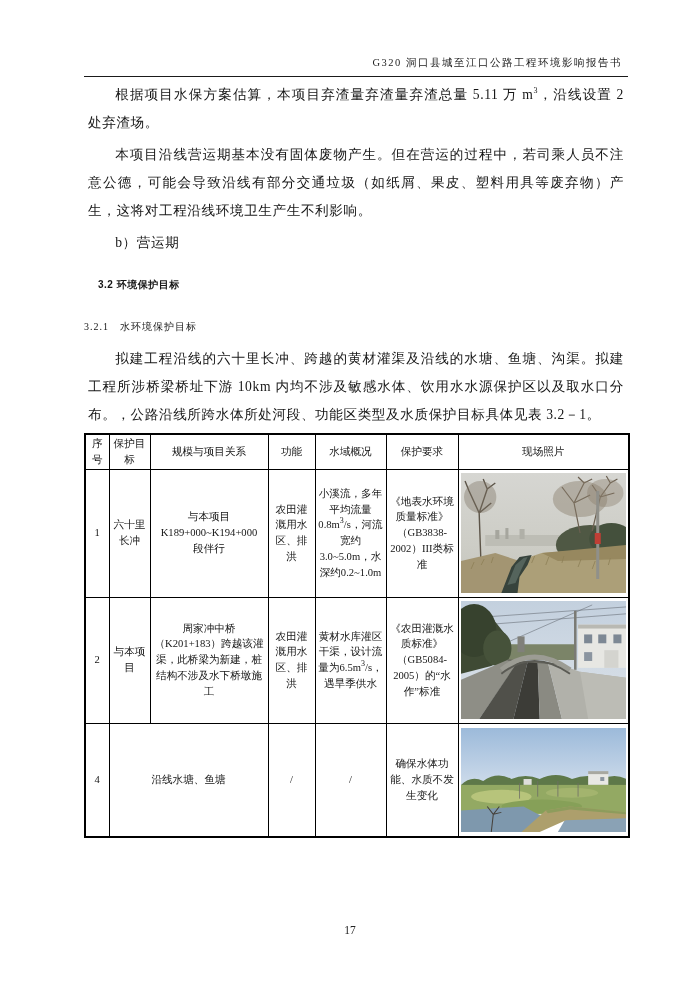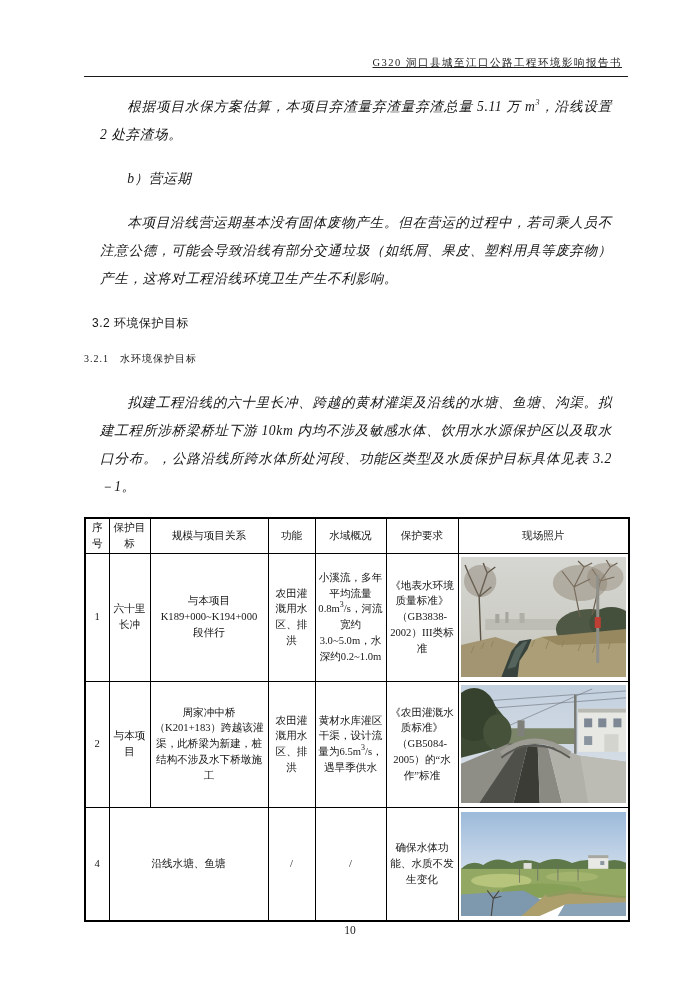--- a/index.html
+++ b/index.html
@@ -8,32 +8,32 @@
     width:700px;height:990px;
     background:#ffffff;
     outline:1px solid #d8d8d8;
     font-family:"Liberation Serif","DejaVu Serif",serif;
     color:#151515;
     overflow:hidden;
   }
   .content{position:absolute;left:84px;top:56px;width:544px;}
   .header-title{
     font-size:10.5px;letter-spacing:1.5px;text-align:right;
-    line-height:14px;padding-right:6px;color:#222;text-decoration:underline;
+    line-height:14px;padding-right:6px;color:#222;
   }
   .header-rule{border:0;border-top:1.5px solid #1a1a1a;margin:6px 0 0 0;}
   p.para{
-    margin:16px;font-size:13.6px;line-height:28px;
-    text-align:justify;letter-spacing:0.6px;font-style:italic;
+    margin:4px;font-size:13.6px;line-height:28px;
+    text-align:justify;letter-spacing:0.6px;
   }
   .indent{text-indent:2em;}
   .first-para{margin-top:7px;}
   h2.h32{
-    margin:8px;font-family:"Liberation Sans","DejaVu Sans",sans-serif;
-    font-size:12px;font-weight:normal;line-height:28px;letter-spacing:0.5px;
+    margin:14px;font-family:"Liberation Sans","DejaVu Sans",sans-serif;
+    font-size:10px;font-weight:bold;line-height:28px;letter-spacing:0.5px;
   }
   h3.hsub{
     margin:0;font-weight:normal;font-size:10px;line-height:28px;letter-spacing:1px;
   }
   .table-title{
     font-family:"Liberation Sans","DejaVu Sans",sans-serif;
     font-weight:bold;font-size:13px;line-height:28px;
     text-align:center;letter-spacing:2px;
   }
   table.wtable{
@@ -64,23 +64,23 @@
 <body>
 
 <div class="page">
   <div class="content">
 
     <div class="header-title">G320 洞口县城至江口公路工程环境影响报告书</div>
     <hr class="header-rule">
 
     <p class="para indent first-para"><span>根据项目水保方案估算，本项目弃渣量弃渣量弃渣总量 5.11 万 m</span><sup class="s3">3</sup><span>，沿线设置 2 处弃渣场。</span></p>
 
+    <p class="para indent">本项目沿线营运期基本没有固体废物产生。但在营运的过程中，若司乘人员不注意公德，可能会导致沿线有部分交通垃圾（如纸屑、果皮、塑料用具等废弃物）产生，这将对工程沿线环境卫生产生不利影响。</p>
+
     <p class="para indent">b）营运期</p>
-
-    <p class="para indent">本项目沿线营运期基本没有固体废物产生。但在营运的过程中，若司乘人员不注意公德，可能会导致沿线有部分交通垃圾（如纸屑、果皮、塑料用具等废弃物）产生，这将对工程沿线环境卫生产生不利影响。</p>
 
     <h2 class="h32">3.2 环境保护目标</h2>
     <h3 class="hsub">3.2.1　水环境保护目标</h3>
 
     <p class="para indent">拟建工程沿线的六十里长冲、跨越的黄材灌渠及沿线的水塘、鱼塘、沟渠。拟建工程所涉桥梁桥址下游 10km 内均不涉及敏感水体、饮用水水源保护区以及取水口分布。，公路沿线所跨水体所处河段、功能区类型及水质保护目标具体见表 3.2－1。</p>
 
 
     <table class="wtable">
       <colgroup>
         <col style="width:24px">
@@ -234,14 +234,14 @@
         </td>
       </tr>
 
     </tbody>
       </table>
 
 
 
   </div>
 
-  <div class="footer-page">10</div>
+  <div class="footer-page">17</div>
 </div>
 
 </body></html>

